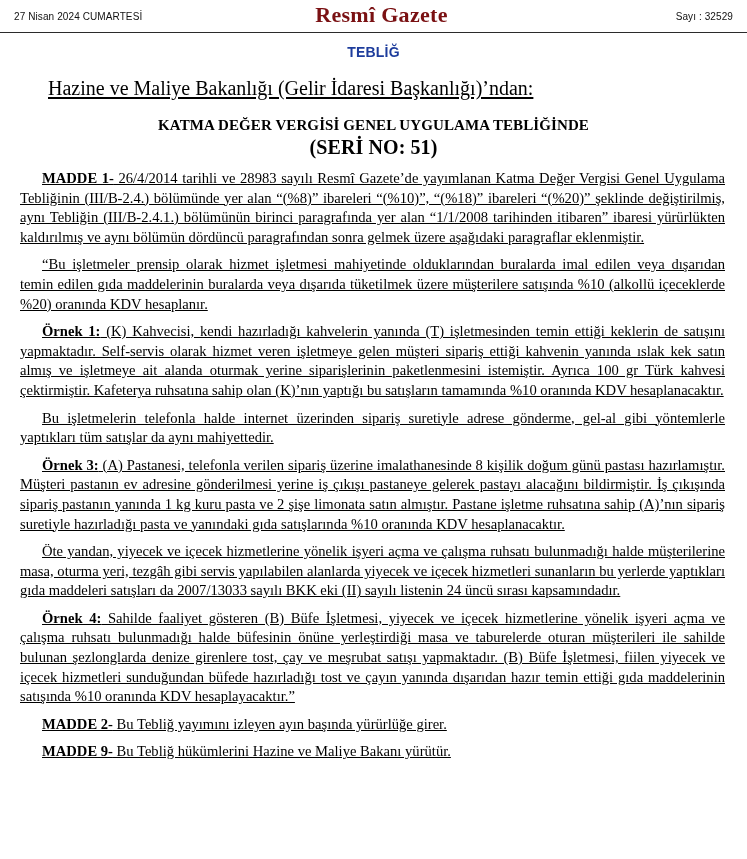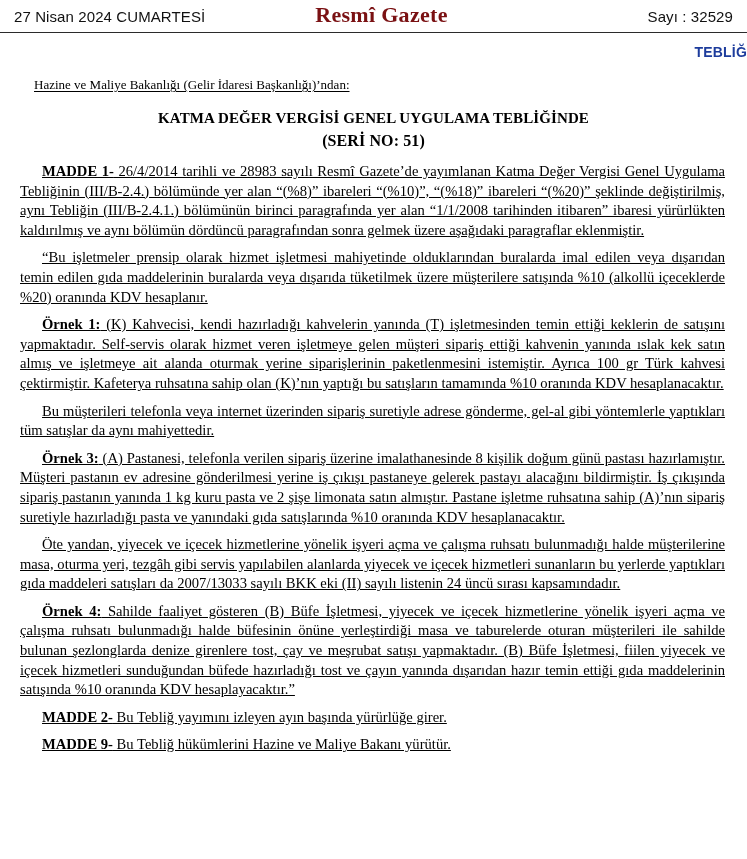--- a/index.html
+++ b/index.html
@@ -26,21 +26,21 @@
     position: relative;
     height: 32px;
     padding: 0 14px 0 14px;
     display: flex;
     align-items: center;
     justify-content: space-between;
   }
   .masthead-date,
   .masthead-issue {
     font-family: "Liberation Sans", "DejaVu Sans", sans-serif;
-    font-size: 15px;
+    font-size: 10px;
     letter-spacing: 0.1px;
     color: #111111;
     white-space: nowrap;
   }
   .masthead-title {
     position: absolute;
     left: 16px;
     right: 0;
     top: 2px;
     text-align: center;
@@ -53,52 +53,52 @@
   }
   .rule {
     height: 1px;
     background: #2b2b2b;
     width: 100%;
     margin: 0;
   }
 
   
   .section-heading {
-    text-align: right;
+    text-align: center;
     font-family: "Liberation Sans", "DejaVu Sans", sans-serif;
     font-size: 14px;
     font-weight: bold;
     color: #1d3c9c;
     margin-top: 11px;
     letter-spacing: 0.2px;
   }
 
   
   .authority {
     margin-top: 17px;
-    padding-left: 34px;
-    font-size: 13px;
+    padding-left: 48px;
+    font-size: 20px;
   }
   .authority span {
     text-decoration: underline;
     text-underline-offset: 2px;
   }
 
   
   .doc-title {
     text-align: center;
     font-weight: bold;
     font-size: 15px;
     line-height: 19px;
     margin-top: 16px;
     letter-spacing: 0.1px;
   }
   .doc-title .serial {
     font-weight: bold;
-    font-size: 16px;
+    font-size: 20px;
     display: block;
     margin-top: 3px;
   }
 
   
   .body {
     margin-top: 12px;
     padding: 0 22px 0 20px;
     text-decoration: underline;
   }
@@ -143,21 +143,21 @@
 
   <div class="body">
 
     <p class="para"><span class="b">MADDE 1-</span><span> 26/4/2014 tarihli ve 28983 sayılı Resmî Gazete’de yayımlanan Katma Değer Vergisi Genel Uygulama Tebliğinin (III/B-2.4.) bölümünde yer alan “(%8)” ibareleri “(%10)”, “(%18)” ibareleri “(%20)” şeklinde değiştirilmiş, aynı Tebliğin (III/B-2.4.1.) bölümünün birinci paragrafında yer alan “1/1/2008 tarihinden itibaren” ibaresi yürürlükten kaldırılmış ve aynı bölümün dördüncü paragrafından sonra gelmek üzere aşağıdaki paragraflar eklenmiştir.</span></p>
 
     <p class="para">“Bu işletmeler prensip olarak hizmet işletmesi mahiyetinde olduklarından buralarda imal edilen veya dışarıdan temin edilen gıda maddelerinin buralarda veya dışarıda tüketilmek üzere müşterilere satışında %10 (alkollü içeceklerde %20) oranında KDV hesaplanır.</p>
 
     <p class="para"><span class="b">Örnek 1:</span><span> (K) Kahvecisi, kendi hazırladığı kahvelerin yanında (T) işletmesinden temin ettiği keklerin de satışını yapmaktadır. Self-servis olarak hizmet veren işletmeye gelen müşteri sipariş ettiği kahvenin yanında ıslak kek satın almış ve işletmeye ait alanda oturmak yerine siparişlerinin paketlenmesini istemiştir. Ayrıca 100 gr Türk kahvesi çektirmiştir. Kafeterya ruhsatına sahip olan (K)’nın yaptığı bu satışların tamamında %10 oranında KDV hesaplanacaktır.</span></p>
 
 
-    <p class="para">Bu müşterileri telefonla veya internet üzerinden sipariş suretiyle adrese gönderme, gel-al gibi yöntemlerle yaptıkları tüm satışlar da aynı mahiyettedir.</p>
+    <p class="para">Bu işletmelerin telefonla halde internet üzerinden sipariş suretiyle adrese gönderme, gel-al gibi yöntemlerle yaptıkları tüm satışlar da aynı mahiyettedir.</p>
 
     <p class="para"><span class="b">Örnek 3:</span><span> (A) Pastanesi, telefonla verilen sipariş üzerine imalathanesinde 8 kişilik doğum günü pastası hazırlamıştır. Müşteri pastanın ev adresine gönderilmesi yerine iş çıkışı pastaneye gelerek pastayı alacağını bildirmiştir. İş çıkışında sipariş pastanın yanında 1 kg kuru pasta ve 2 şişe limonata satın almıştır. Pastane işletme ruhsatına sahip (A)’nın sipariş suretiyle hazırladığı pasta ve yanındaki gıda satışlarında %10 oranında KDV hesaplanacaktır.</span></p>
 
     <p class="para">Öte yandan, yiyecek ve içecek hizmetlerine yönelik işyeri açma ve çalışma ruhsatı bulunmadığı halde müşterilerine masa, oturma yeri, tezgâh gibi servis yapılabilen alanlarda yiyecek ve içecek hizmetleri sunanların bu yerlerde yaptıkları gıda maddeleri satışları da 2007/13033 sayılı BKK eki (II) sayılı listenin 24 üncü sırası kapsamındadır.</p>
 
     <p class="para"><span class="b">Örnek 4:</span><span> Sahilde faaliyet gösteren (B) Büfe İşletmesi, yiyecek ve içecek hizmetlerine yönelik işyeri açma ve çalışma ruhsatı bulunmadığı halde büfesinin önüne yerleştirdiği masa ve taburelerde oturan müşterileri ile sahilde bulunan şezlonglarda denize girenlere tost, çay ve meşrubat satışı yapmaktadır. (B) Büfe İşletmesi, fiilen yiyecek ve içecek hizmetleri sunduğundan büfede hazırladığı tost ve çayın yanında dışarıdan hazır temin ettiği gıda maddelerinin satışında %10 oranında KDV hesaplayacaktır.”</span></p>
 
     <p class="para"><span class="b">MADDE 2-</span><span> Bu Tebliğ yayımını izleyen ayın başında yürürlüğe girer.</span></p>
 
     <p class="para"><span class="b">MADDE 9-</span><span> Bu Tebliğ hükümlerini Hazine ve Maliye Bakanı yürütür.</span></p>

